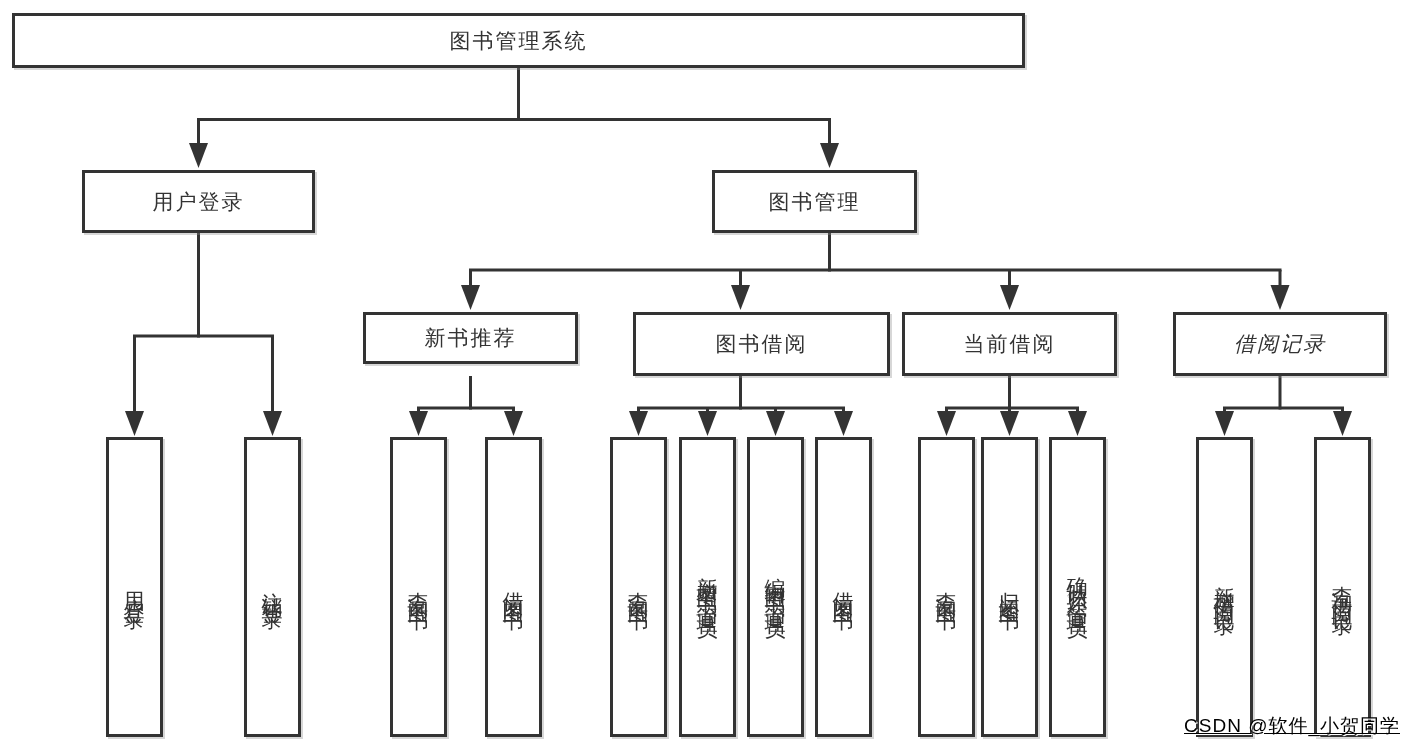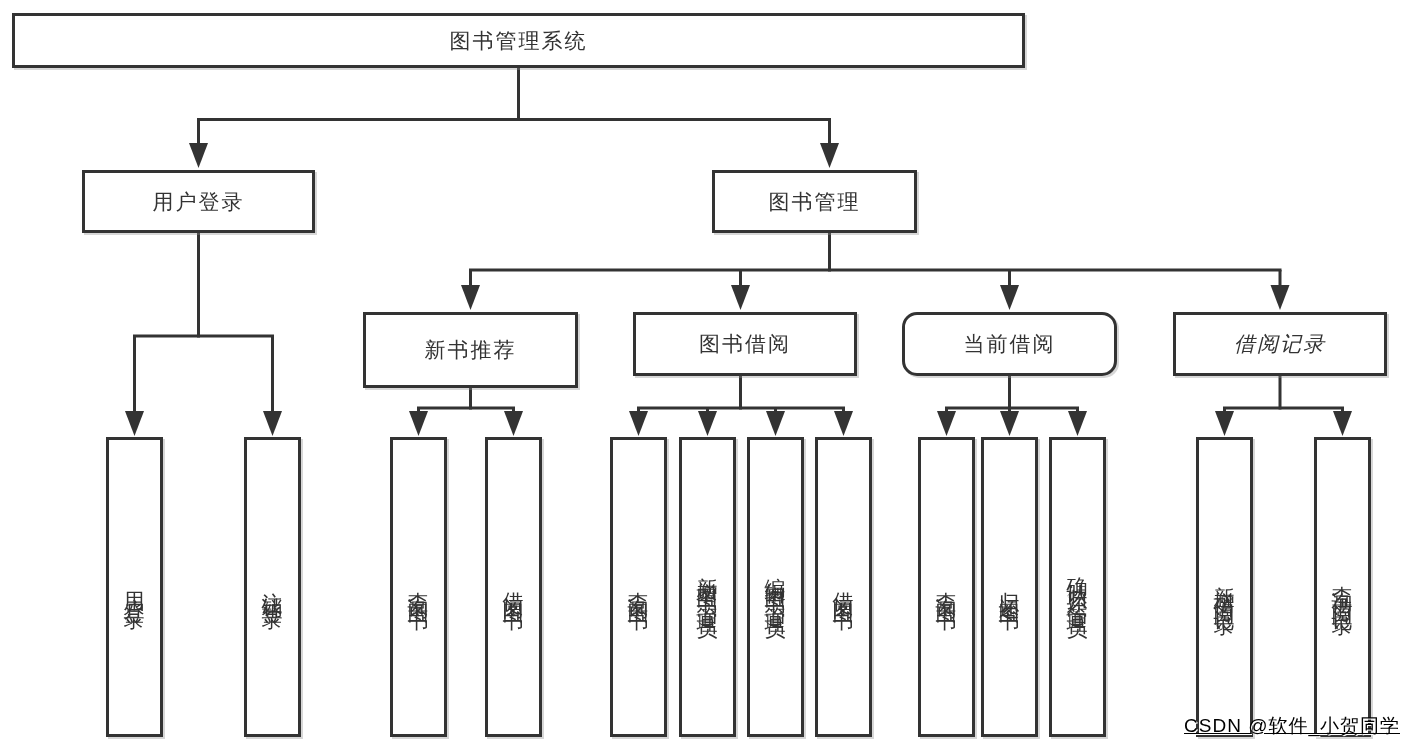--- a/index.html
+++ b/index.html
@@ -144,27 +144,27 @@
     <span>图书管理系统</span>
   </div>
 
   <div class="node h" style="left:82px; top:170px; width:233px; height:63px;">
     <span>用户登录</span>
   </div>
   <div class="node h" style="left:712px; top:170px; width:205px; height:63px;">
     <span>图书管理</span>
   </div>
 
-  <div class="node h" style="left:363px; top:312px; width:215px; height:76px;">
+  <div class="node h" style="left:363px; top:312px; width:215px; height:52px;">
     <span>新书推荐</span>
   </div>
-  <div class="node h" style="left:633px; top:312px; width:224px; height:64px;">
+  <div class="node h" style="left:633px; top:312px; width:257px; height:64px;">
     <span>图书借阅</span>
   </div>
-  <div class="node h" style="left:902px; top:312px; width:215px; height:64px;border-radius:15px;">
+  <div class="node h" style="left:902px; top:312px; width:215px; height:64px;">
     <span>当前借阅</span>
   </div>
   <div class="node h" style="left:1173px; top:312px; width:214px; height:64px;font-style:italic;">
     <span>借阅记录</span>
   </div>
 
   <div class="node leaf" style="left:106px;">
     <span class="vtext">用户登录</span>
   </div>
   <div class="node leaf" style="left:244px;">

